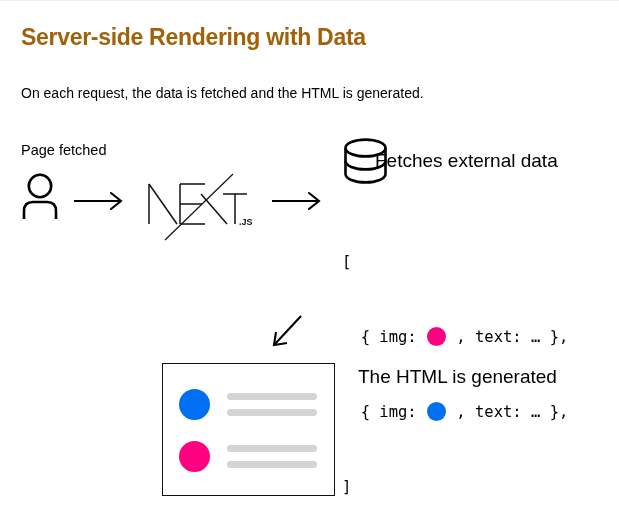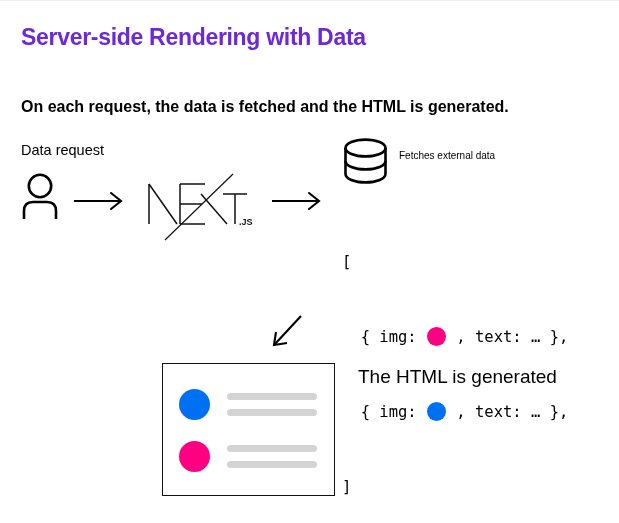--- a/index.html
+++ b/index.html
@@ -23,44 +23,44 @@
     height: 1px;
     background: #f0f0f0;
   }
   .title {
     position: absolute;
     left: 21px;
     top: 24px;
     font-size: 23px;
     font-weight: bold;
     letter-spacing: -0.3px;
-    color: #6d28d9;
+    color: #a16207;
     white-space: nowrap;
   }
   .subtitle {
     position: absolute;
     left: 21px;
-    top: 98px;
-    font-size: 16px;
-    font-weight: bold;
+    top: 85px;
+    font-size: 14px;
+    font-weight: normal;
     color: #000;
     white-space: nowrap;
   }
   .label-page-request {
     position: absolute;
     left: 21px;
     top: 142px;
     font-size: 14.5px;
     white-space: nowrap;
   }
   .label-fetches {
     position: absolute;
-    left: 399px;
+    left: 375px;
     top: 150px;
-    font-size: 10px;
+    font-size: 19px;
     white-space: nowrap;
   }
   .label-generated {
     position: absolute;
     left: 358px;
     top: 366px;
     font-size: 19px;
     white-space: nowrap;
   }
   .person-icon {
@@ -153,21 +153,21 @@
   }
 </style>
 </head>
 <body>
 
 <div class="top-rule"></div>
 
 <div class="title">Server-side Rendering with Data</div>
 <div class="subtitle">On each request, the data is fetched and the HTML is generated.</div>
 
-<div class="label-page-request">Data request</div>
+<div class="label-page-request">Page fetched</div>
 
 <div class="person-icon">
   <svg width="46" height="48" viewBox="0 0 46 48">
     <circle cx="22" cy="14" r="11.2" fill="none" stroke="#000" stroke-width="2.6"></circle>
     <path d="M6 47 L6 39 Q6 30 15 30 L29 30 Q38 30 38 39 L38 47" fill="none" stroke="#000" stroke-width="2.6" stroke-linecap="butt"></path>
   </svg>
 </div>
 
 <div class="arrow-1">
   <svg width="52" height="20" viewBox="0 0 52 20">

